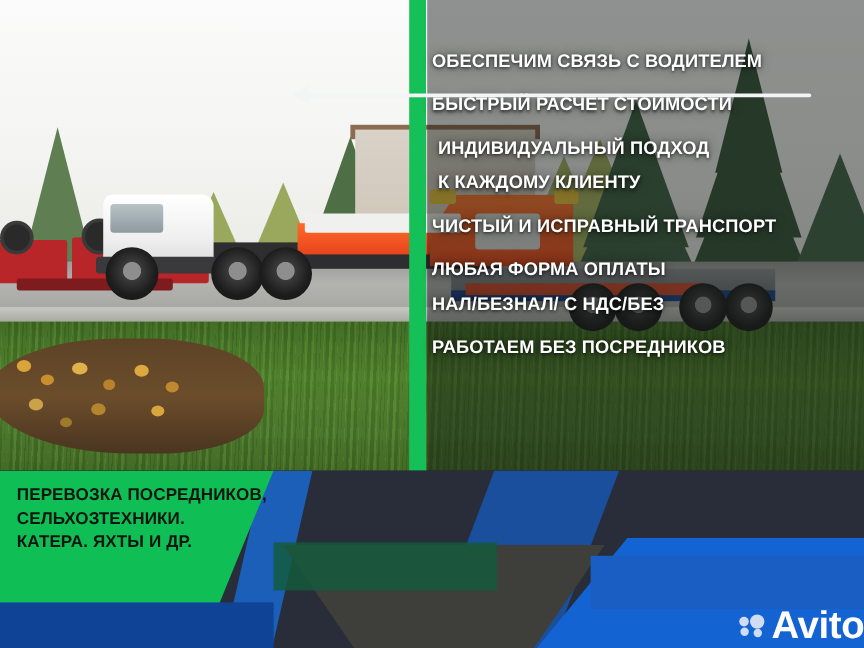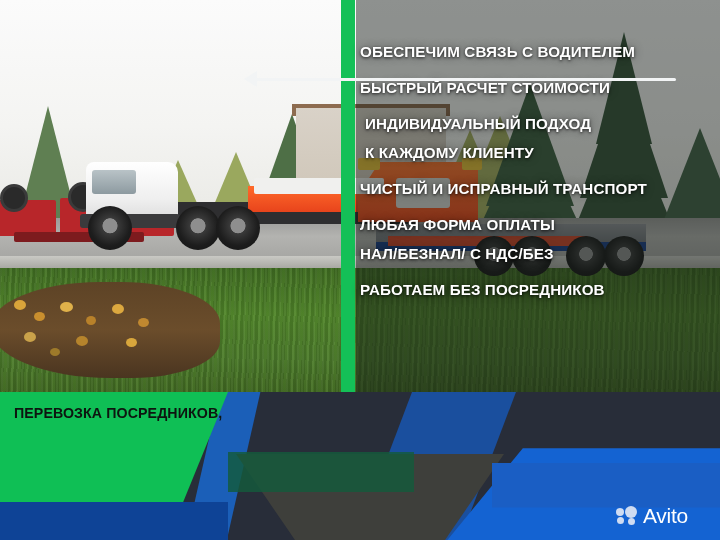--- a/index.html
+++ b/index.html
@@ -191,21 +191,21 @@
     position:absolute;left:616px;top:505px;
     display:flex;align-items:center;gap:5px;
   }
   .avito-dots{position:relative;width:22px;height:19px;}
   .avito-dots i{position:absolute;border-radius:50%;background:#cfdcf2;display:block;}
   .ad1{left:0;top:2px;width:8px;height:8px;}
   .ad2{left:1px;top:11px;width:7px;height:7px;}
   .ad3{left:9px;top:0px;width:12px;height:12px;}
   .ad4{left:12px;top:12px;width:7px;height:7px;}
   .avito-word{
-    color:#ffffff;font-size:21px;font-weight:normal;line-height:1;
+    color:#ffffff;font-size:32px;font-weight:bold;line-height:1;
     letter-spacing:-.3px;
   }
 
   
   .banner-text{
     position:absolute;left:14px;top:404px;width:290px;
     color:#0d1510;font-weight:bold;font-size:14.2px;line-height:1.38;
     letter-spacing:.1px;
   }
 </style>
@@ -342,20 +342,22 @@
     <div class="greenwedge"></div>
     <div class="bluebar-left"></div>
     <div class="greenband"></div>
   </div>
 
   <div class="arrowline"></div>
   <div class="arrowhead"></div>
 
   <div class="banner-text">
     <div>ПЕРЕВОЗКА ПОСРЕДНИКОВ,</div>
+    <div>СЕЛЬХОЗТЕХНИКИ.</div>
+    <div>КАТЕРА. ЯХТЫ  И ДР.</div>
   </div>
 
   <div class="avito">
     <span class="avito-dots">
       <i class="ad1"></i>
         <i class="ad2"></i>
         <i class="ad3"></i>
         <i class="ad4"></i>
     </span>
     <span class="avito-word">Avito</span>

